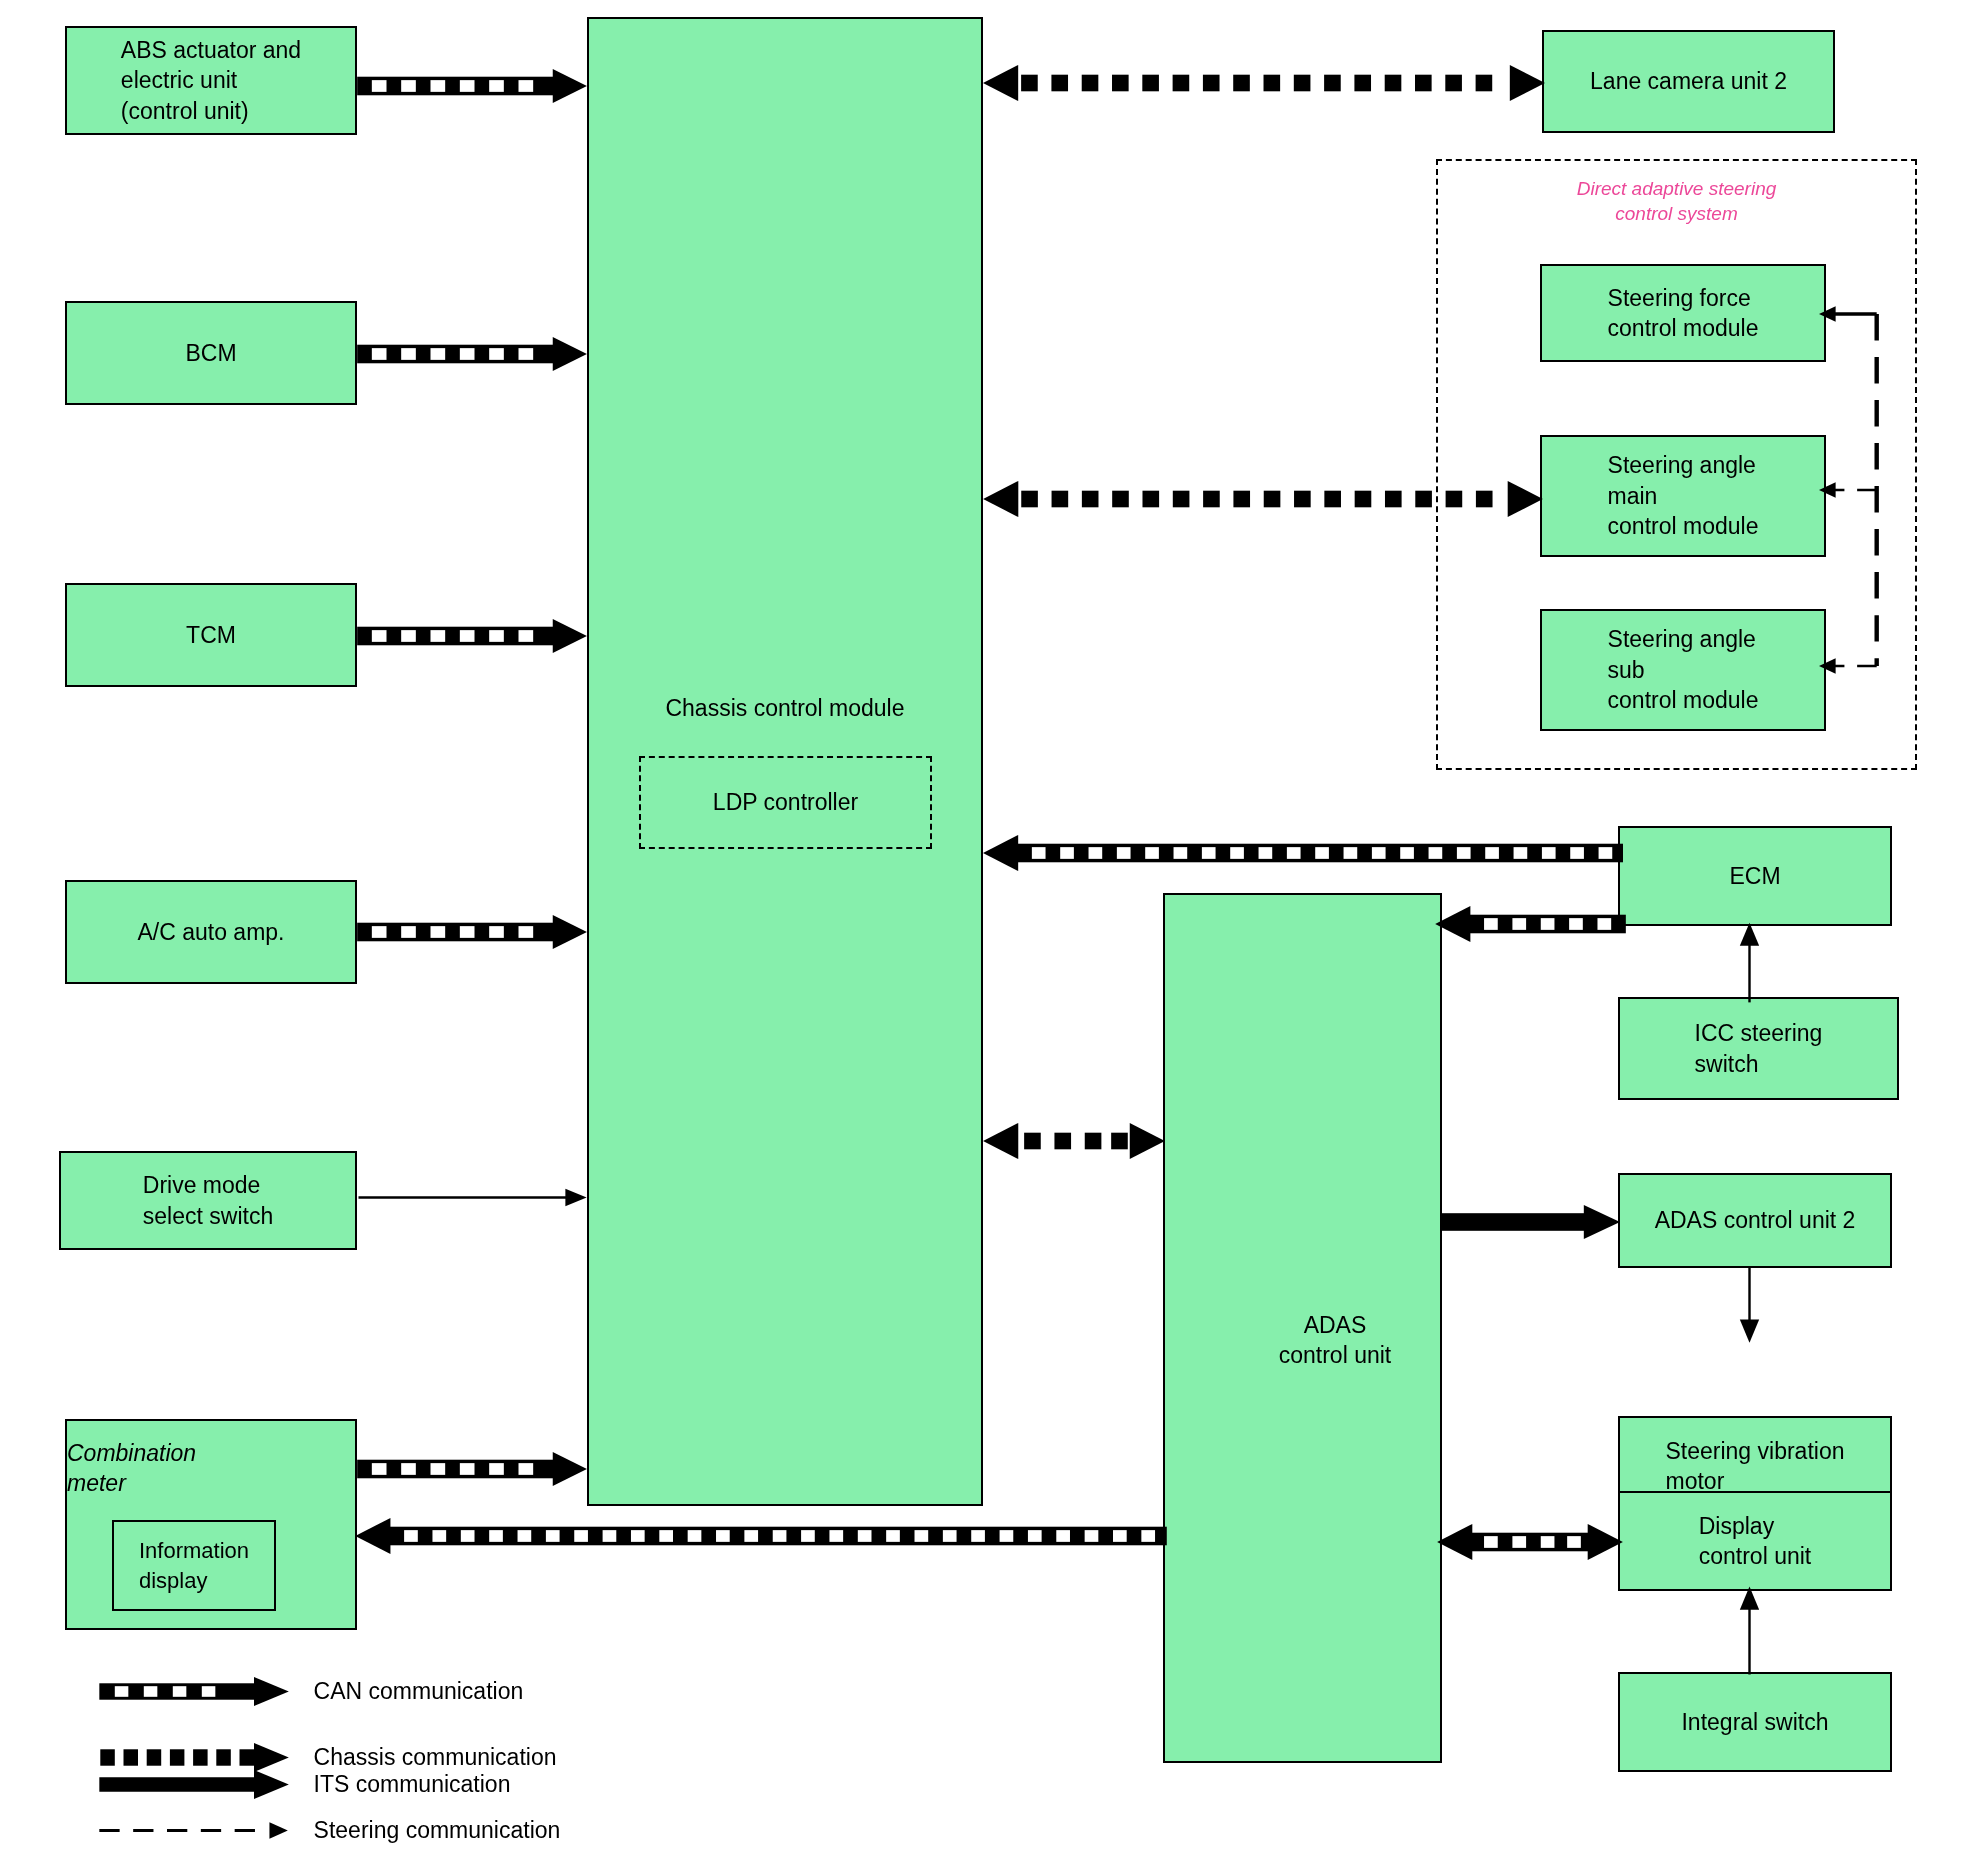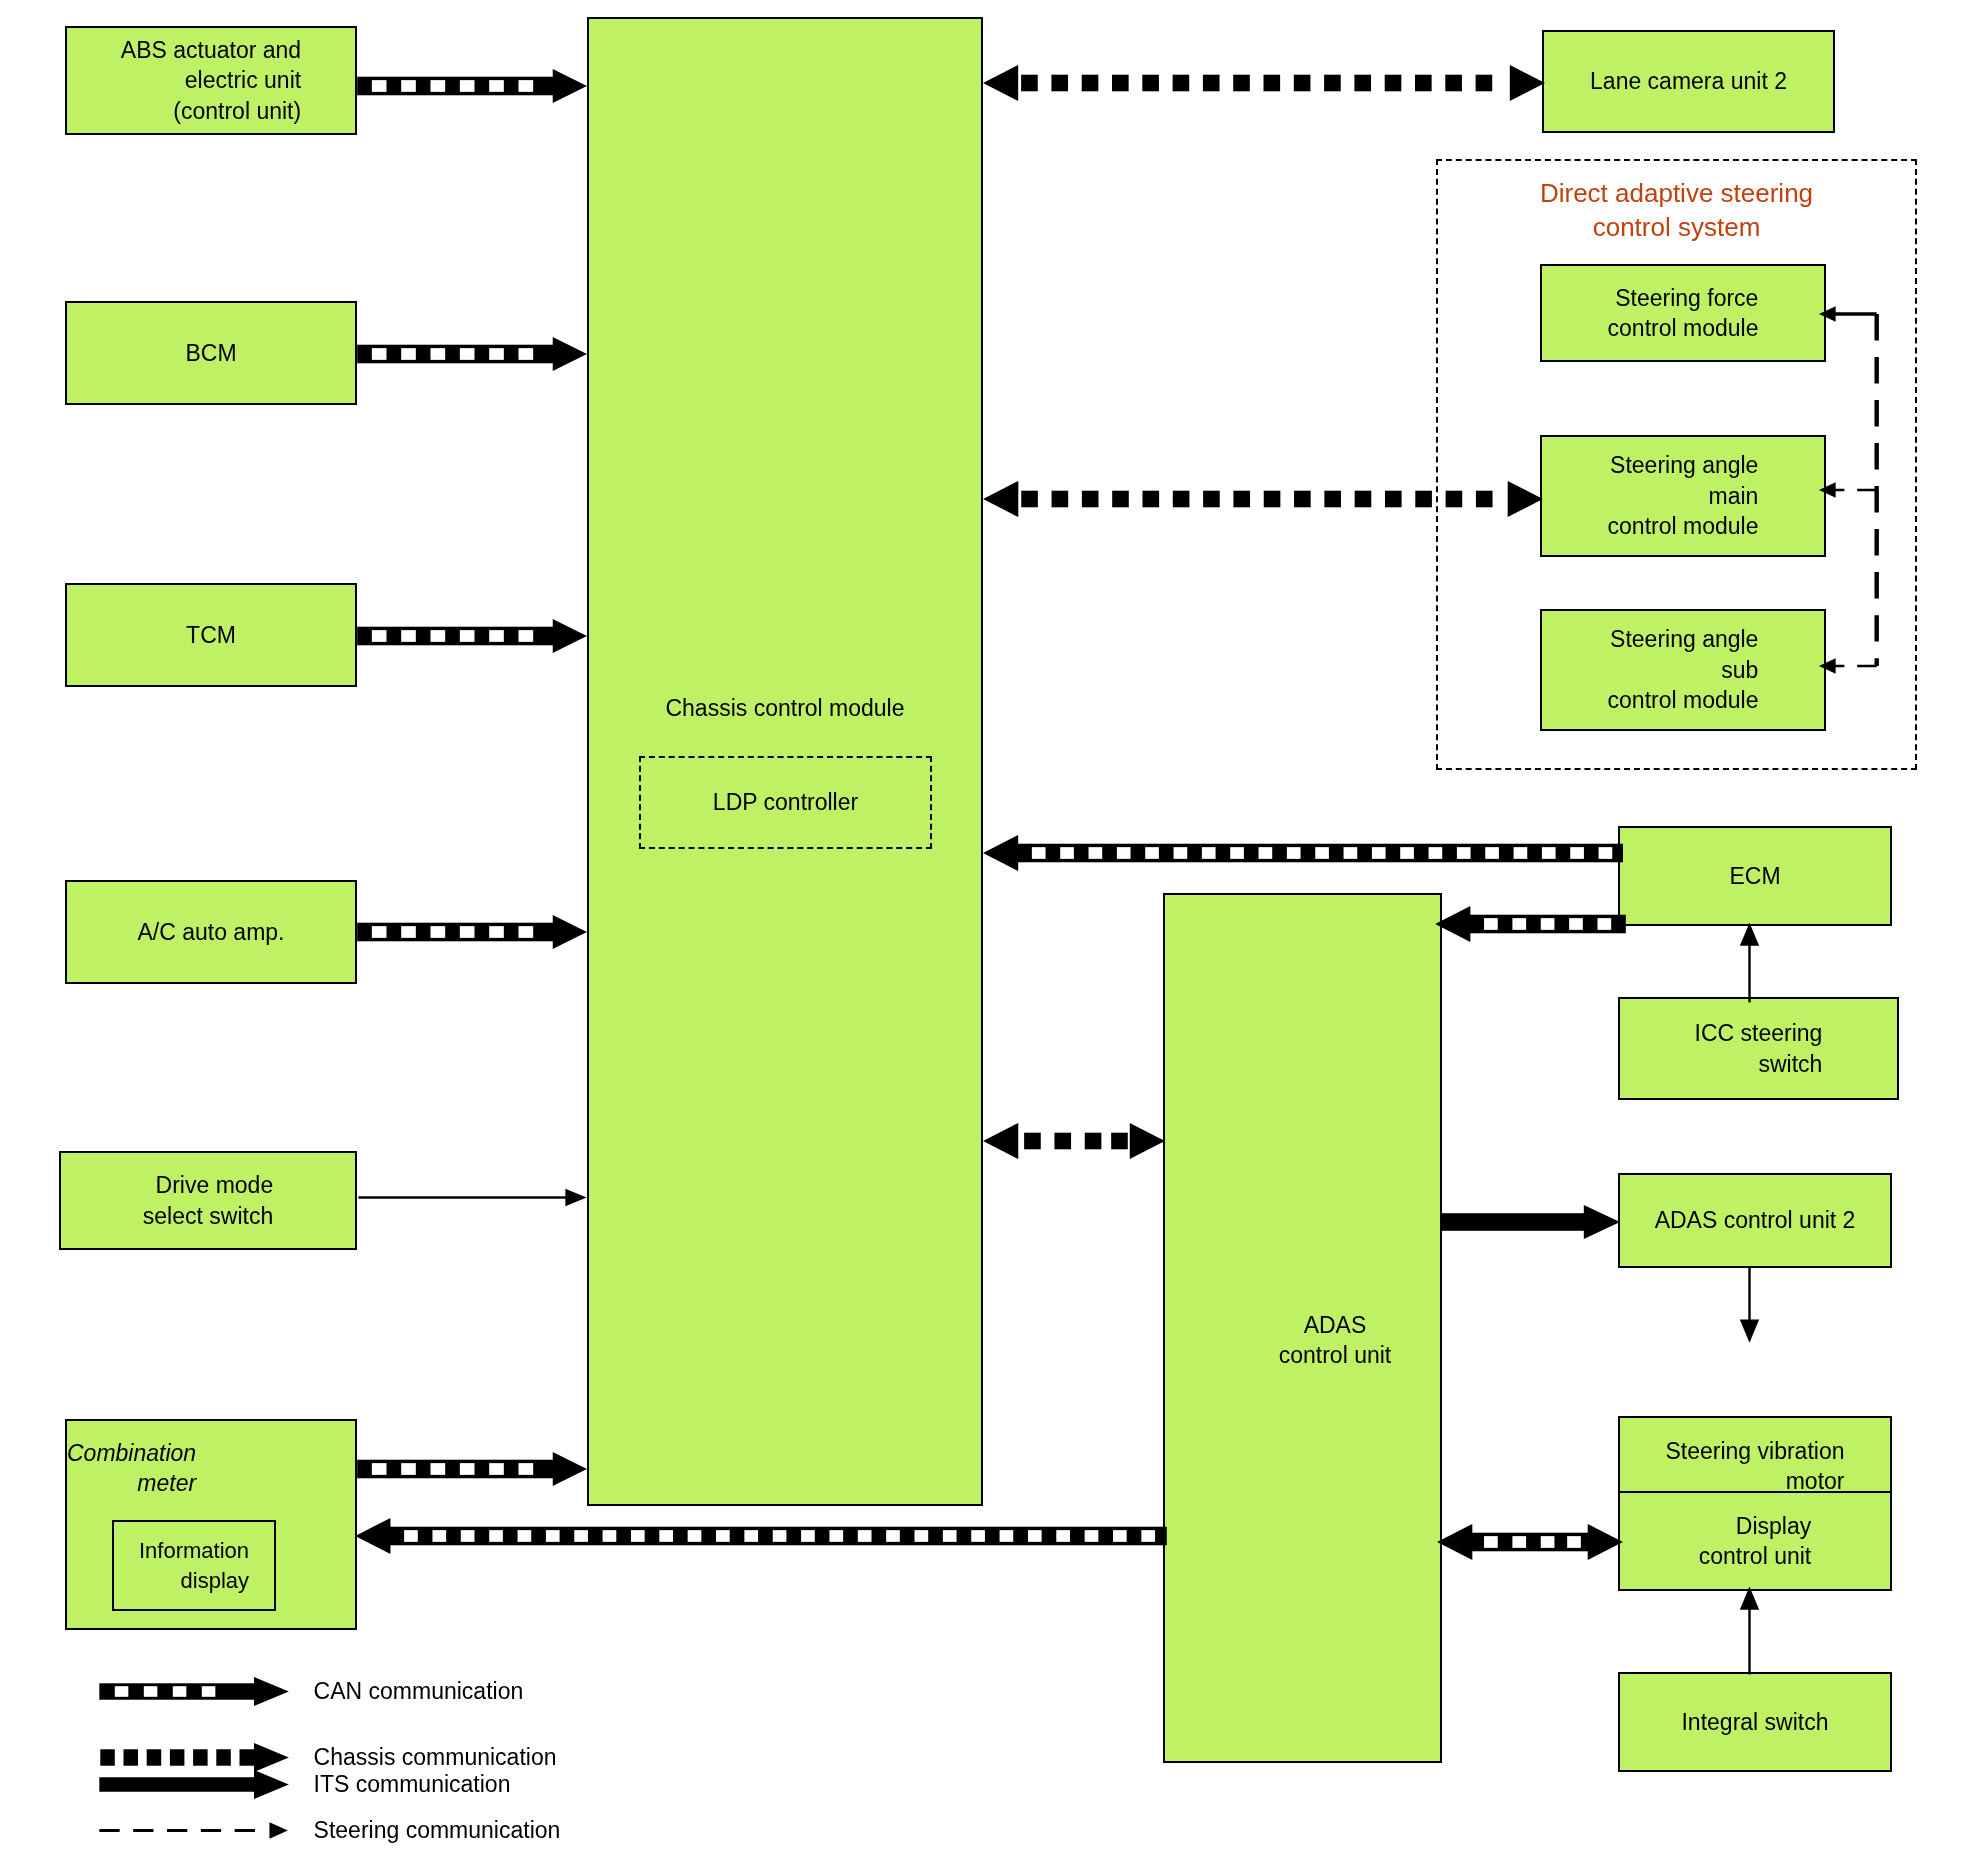--- a/index.html
+++ b/index.html
@@ -12,47 +12,48 @@
     width: 1975px;
     height: 1871px;
     background: #ffffff;
     font-family: "Liberation Sans", sans-serif;
     overflow: hidden;
   }
   .box {
     position: absolute;
     box-sizing: border-box;
     border: 2.4px solid #000000;
-    background: #bef264;
+    background: #86efac;
     display: flex;
     align-items: center;
     justify-content: center;
-    text-align: right;
+    text-align: left;
     font-size: 23px;
     line-height: 1.32;
     color: #000000;
     white-space: pre-line;
     z-index: 5;
   }
   .box.tall { align-items: flex-start; }
   .dashed-group {
     position: absolute;
     box-sizing: border-box;
     border: 2.4px dashed #000000;
     background: transparent;
     z-index: 2;
   }
   .group-title {
     position: absolute;
     text-align: center;
-    font-size: 26px;
+    font-size: 19px;
     line-height: 1.32;
-    color: #c2410c;
+    color: #ec4899;
     white-space: pre-line;
     z-index: 4;
+    font-style: italic;
   }
   .inner-dashed {
     position: absolute;
     box-sizing: border-box;
     border: 2.4px dashed #000000;
     background: transparent;
     display: flex;
     align-items: center;
     justify-content: center;
     font-size: 23px;

